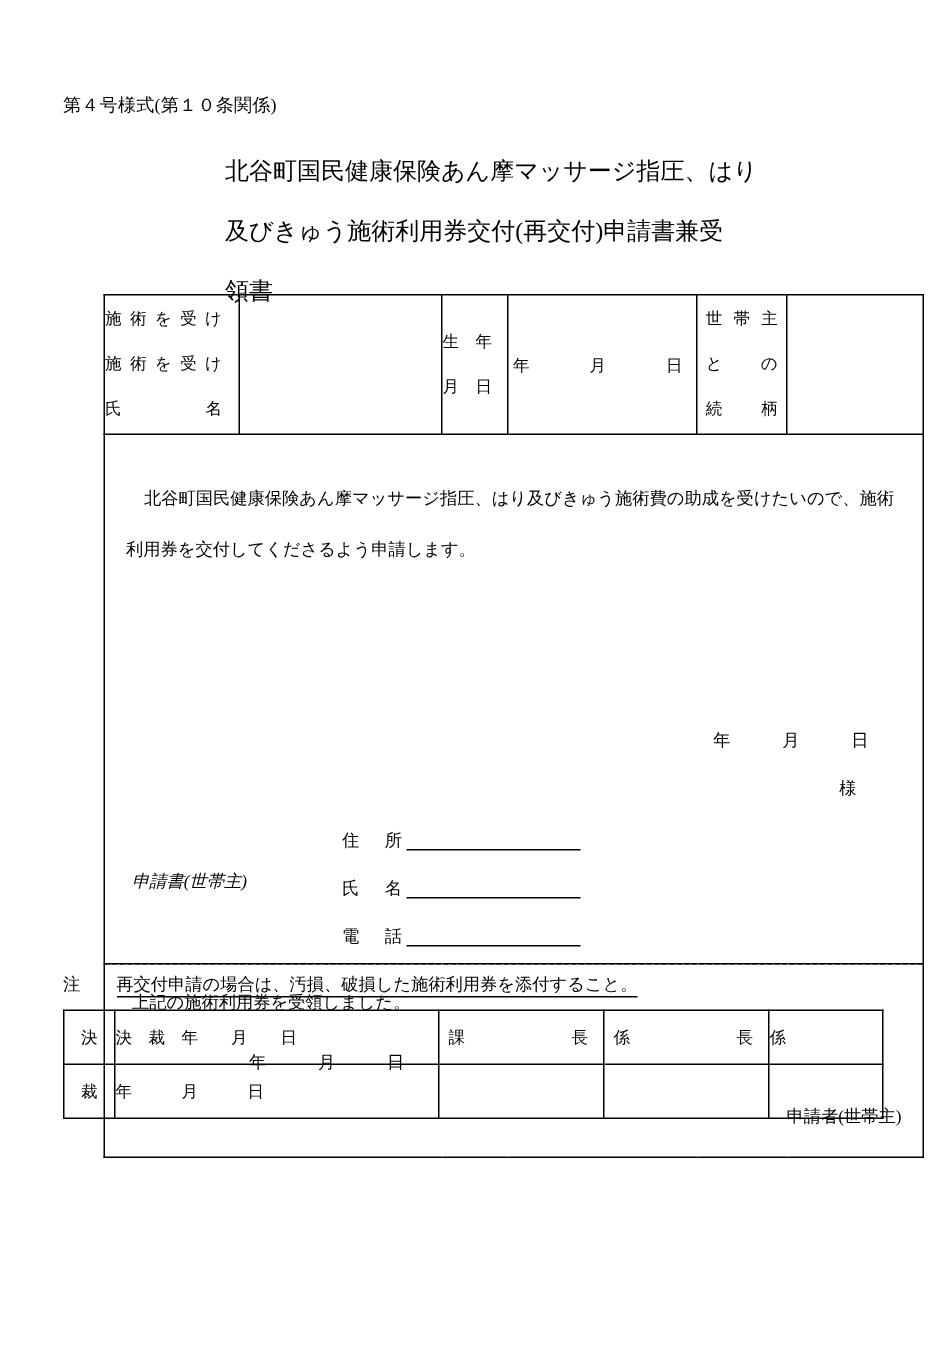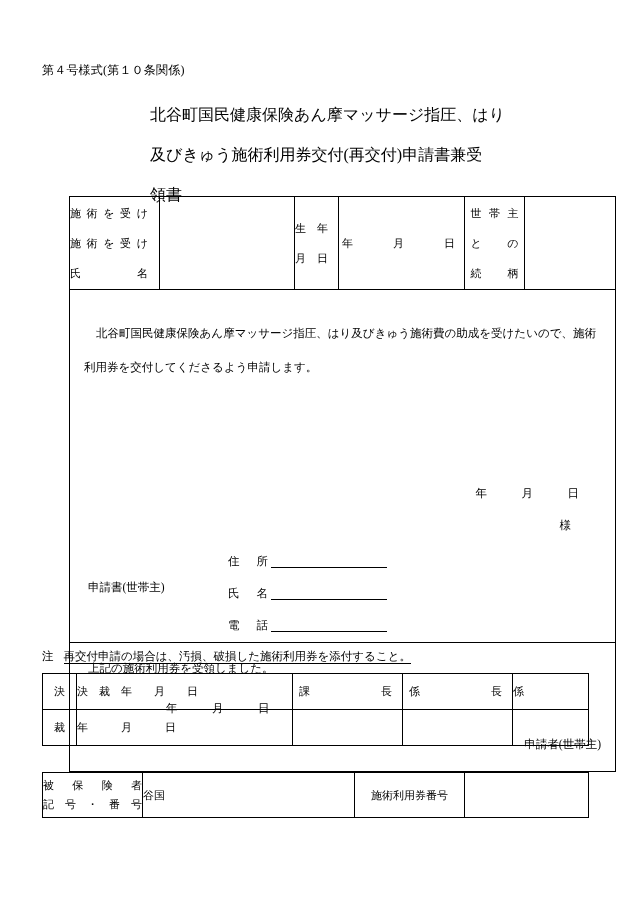--- a/index.html
+++ b/index.html
@@ -132,20 +132,21 @@
     position: absolute;
     right: 44px;
     top: 228px;
     font-size: 11.5px;
   }
   .applicant-label {
     position: absolute;
     left: 18px;
     top: 290px;
     font-size: 11.5px;
+    font-style: italic;
   }
   .fields {
     position: absolute;
     left: 158px;
     top: 258px;
     font-size: 11.5px;
   }
   .field-row {
     height: 32px;
     line-height: 26px;
@@ -203,20 +204,21 @@
   .note {
     position: absolute;
     left: 42px;
     top: 649px;
     font-size: 11.5px;
   }
   .note .note-head { margin-right: 10px; }
   .note-underline {
     border-bottom: 1px solid #000;
     padding-bottom: 1px;
+    margin-left: 14px;
   }
 
   
   .approval-table {
     position: absolute;
     left: 42px;
     top: 673px;
     width: 546px;
   }
   .approval-table td { height: 35px; }
@@ -367,33 +369,14 @@
       <tr>
         <td class="ap-left">裁</td>
         <td class="ap-center">年　　　月　　　日</td>
         <td></td>
         <td></td>
         <td></td>
       </tr>
     </tbody>
   </table>
 
-  <table class="tbl ins-table">
-    <colgroup>
-      <col style="width:100px">
-      <col style="width:212px">
-      <col style="width:110px">
-      <col style="width:124px">
-    </colgroup>
-    <tbody>
-      <tr>
-        <td class="ins-lbl">
-          <span>被　保　険　者</span>
-          <span>記　号　・　番　号</span>
-        </td>
-        <td class="ins-val">谷国</td>
-        <td class="ins-lbl2">施術利用券番号</td>
-        <td class="ins-val"></td>
-      </tr>
-    </tbody>
-  </table>
 
 </div>
 
 </body></html>

